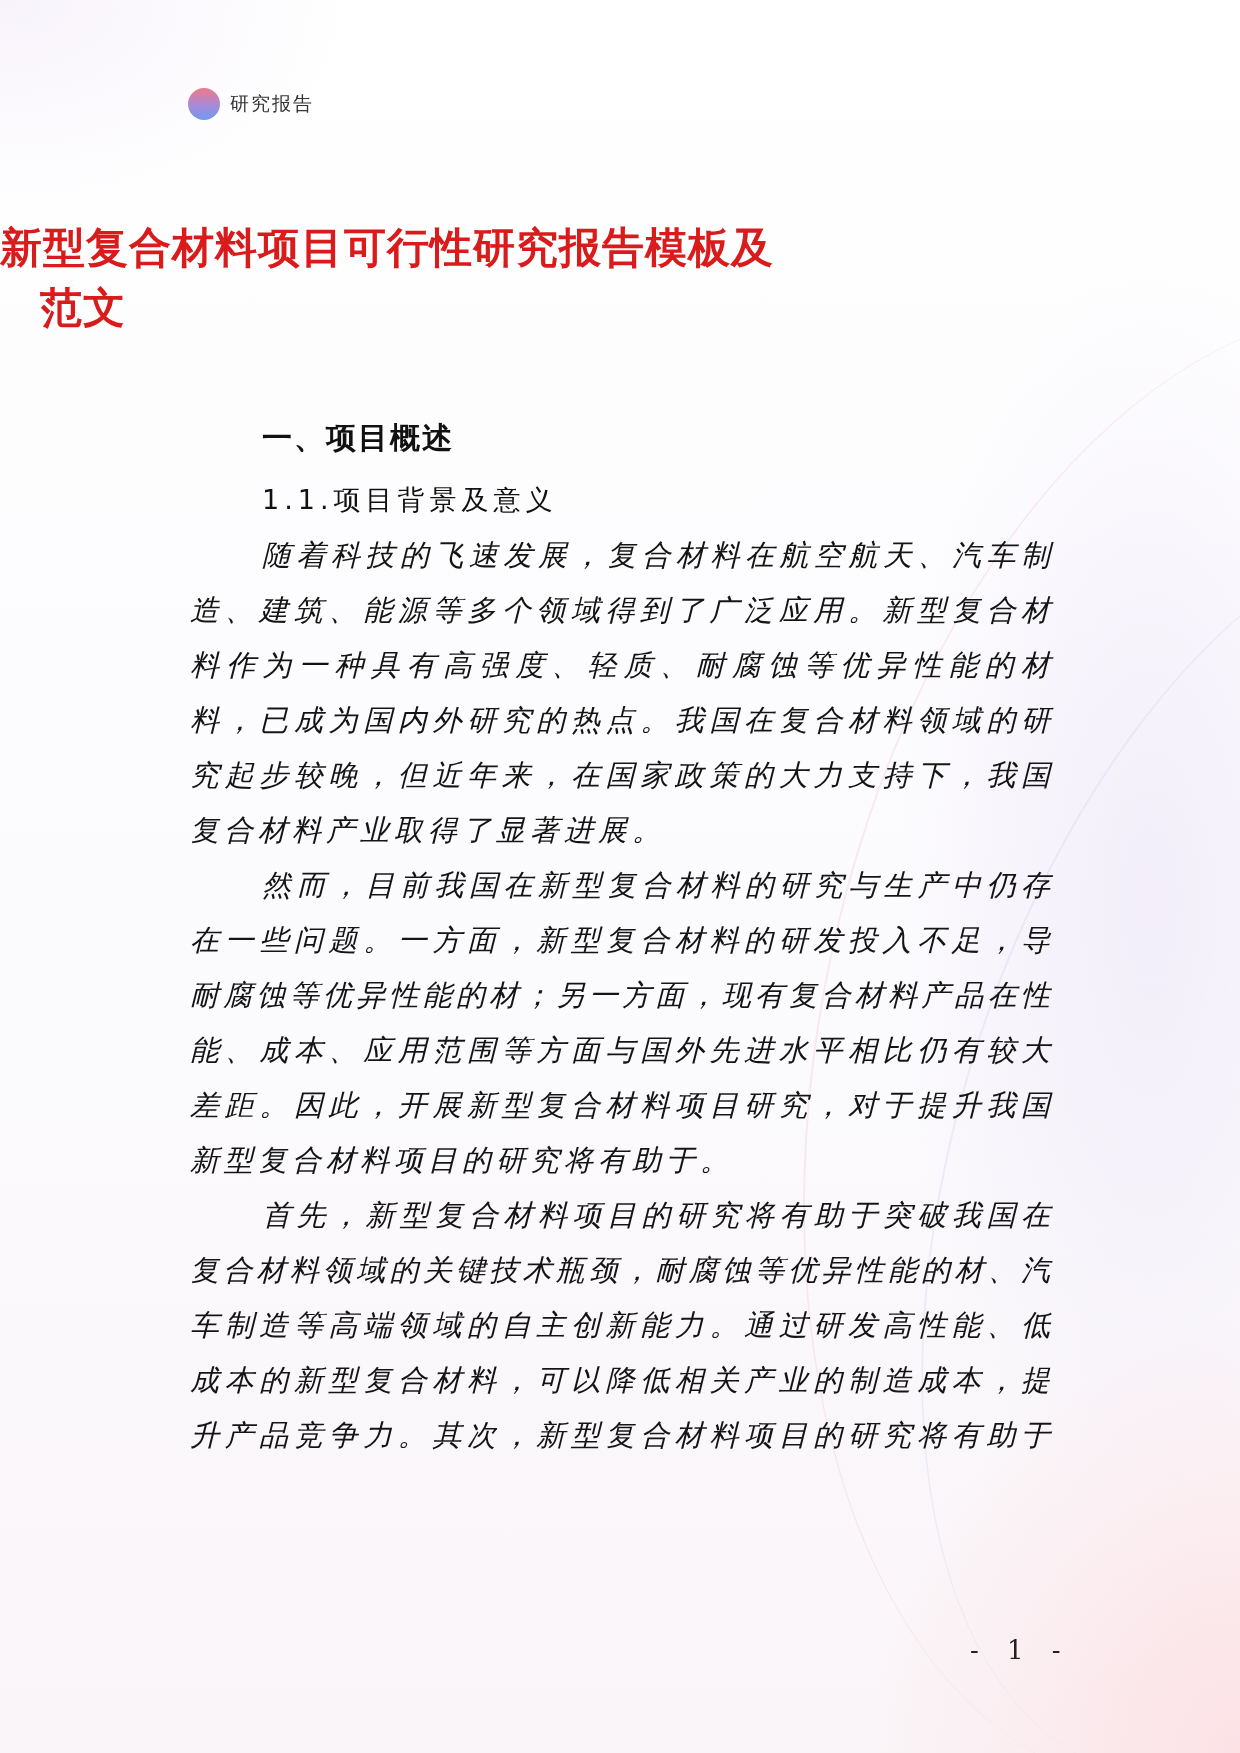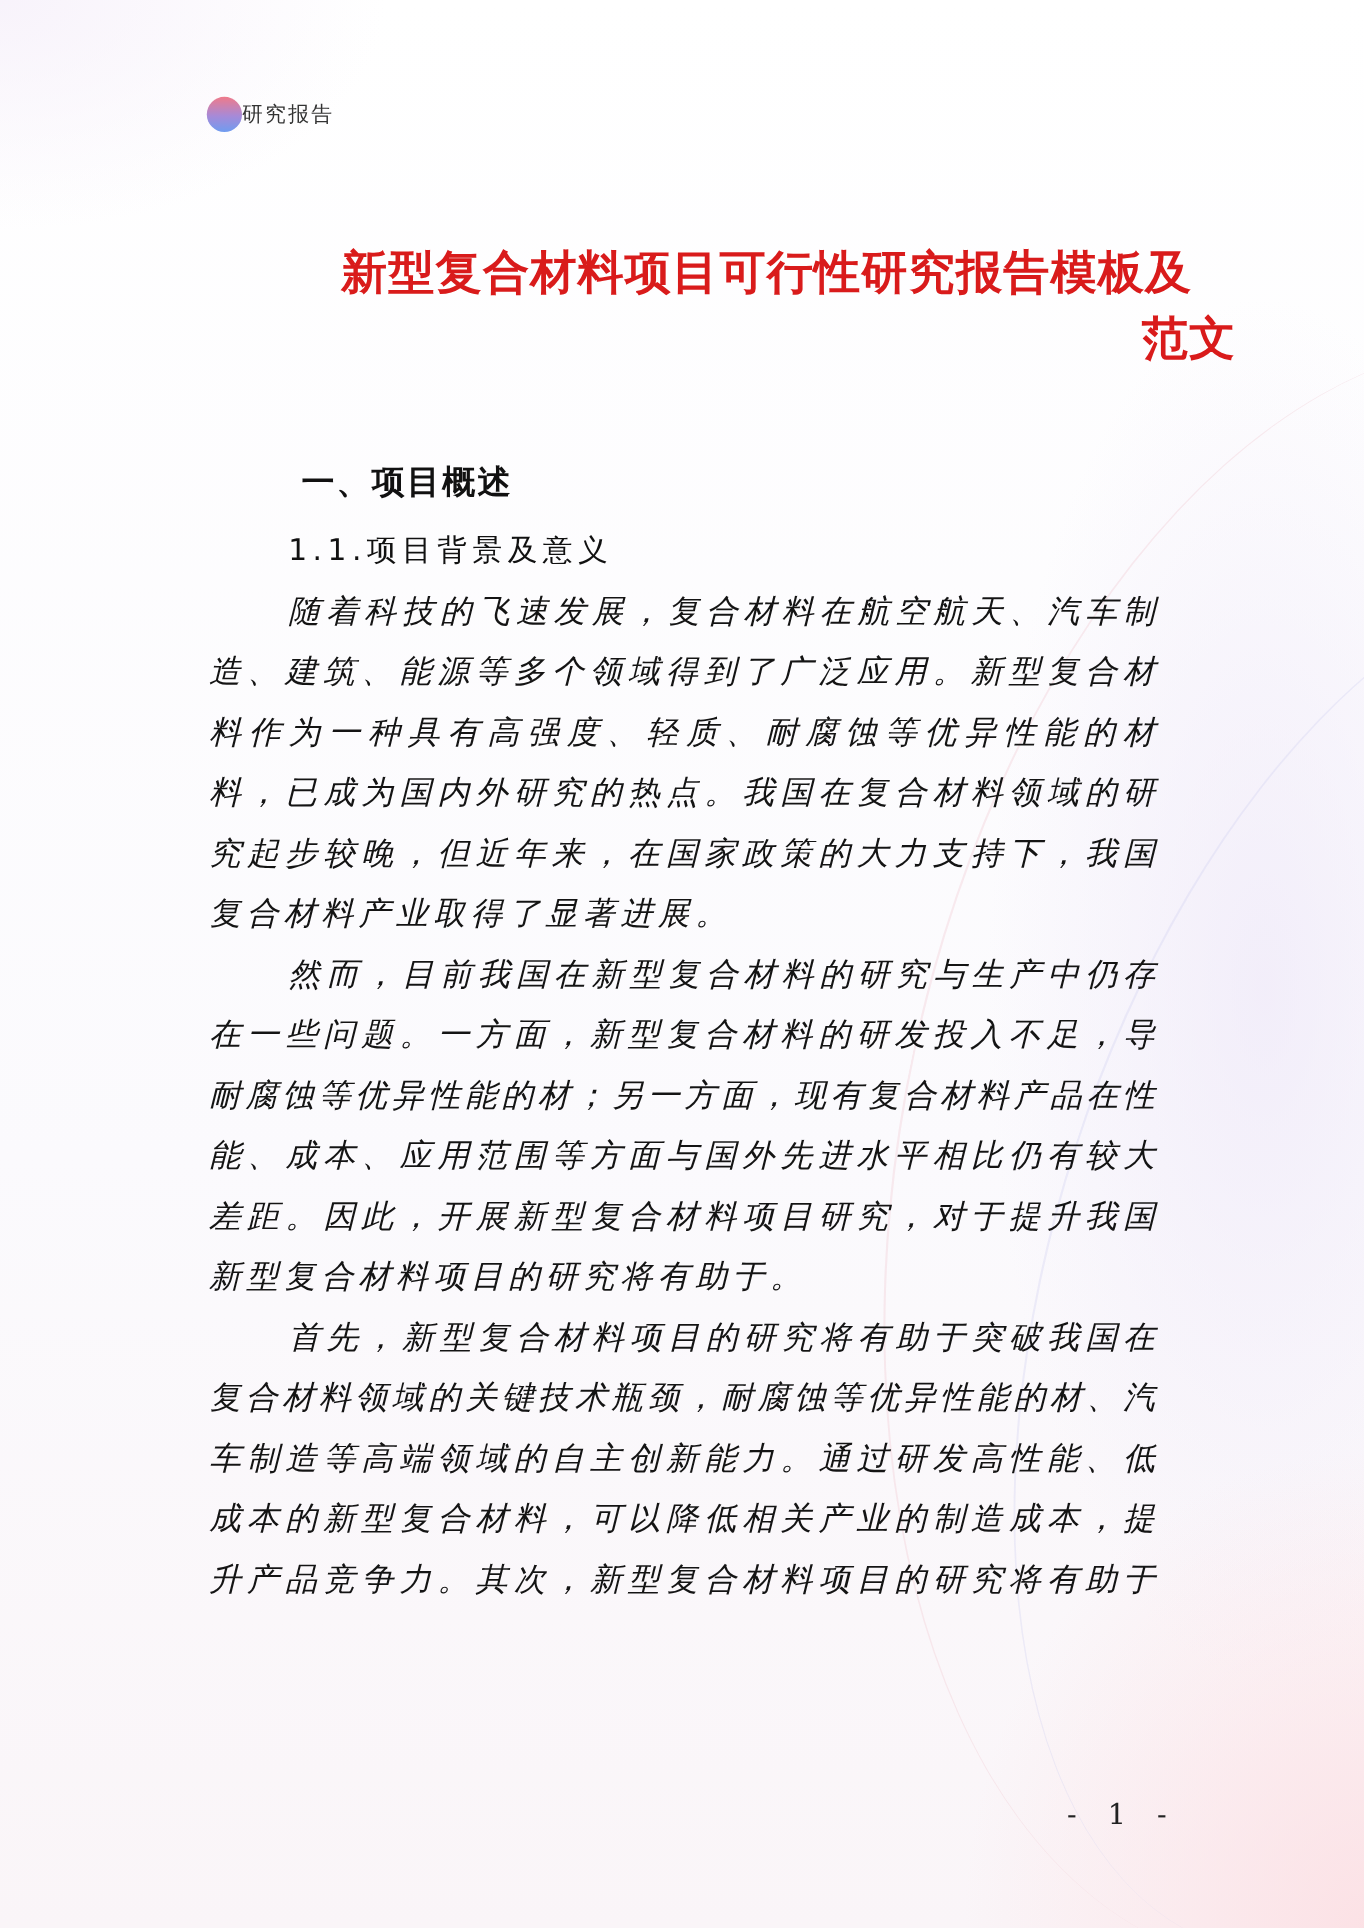--- a/index.html
+++ b/index.html
@@ -46,57 +46,57 @@
       border-left: 2px solid rgba(210, 210, 240, 0.35);
       transform: rotate(18deg);
     }
 
     .header-logo {
       position: absolute;
       left: 188px;
       top: 88px;
       display: flex;
       align-items: center;
+      gap: 10px;
     }
     .logo-circle {
       width: 32px;
       height: 32px;
       border-radius: 50%;
       background: linear-gradient(180deg, #ef7a8a 0%, #a68ad8 55%, #6f9cf0 100%);
     }
     .logo-text {
       font-family: "DejaVu Serif", "Liberation Serif", serif;
       font-size: 19px;
       color: #333;
       letter-spacing: 2px;
     }
 
     .doc-title {
       position: absolute;
       left: 0;
       width: 1084px;
-      text-align: right;
+      text-align: left;
       color: #d91b1b;
       font-weight: bold;
       font-size: 42px;
       line-height: 60px;
       letter-spacing: 1px;
     }
     .doc-title.l1 { top: 218px; }
     .doc-title.l2 { top: 278px; padding-left: 40px; }
 
     .h1 {
       position: absolute;
       left: 262px;
       top: 418px;
       font-size: 30px;
       font-weight: bold;
       color: #111;
       letter-spacing: 2px;
-      margin-left: 12px;
     }
     .h2 {
       position: absolute;
       left: 262px;
       top: 482px;
       font-size: 27px;
       color: #111;
       letter-spacing: 5px;
     }
 

